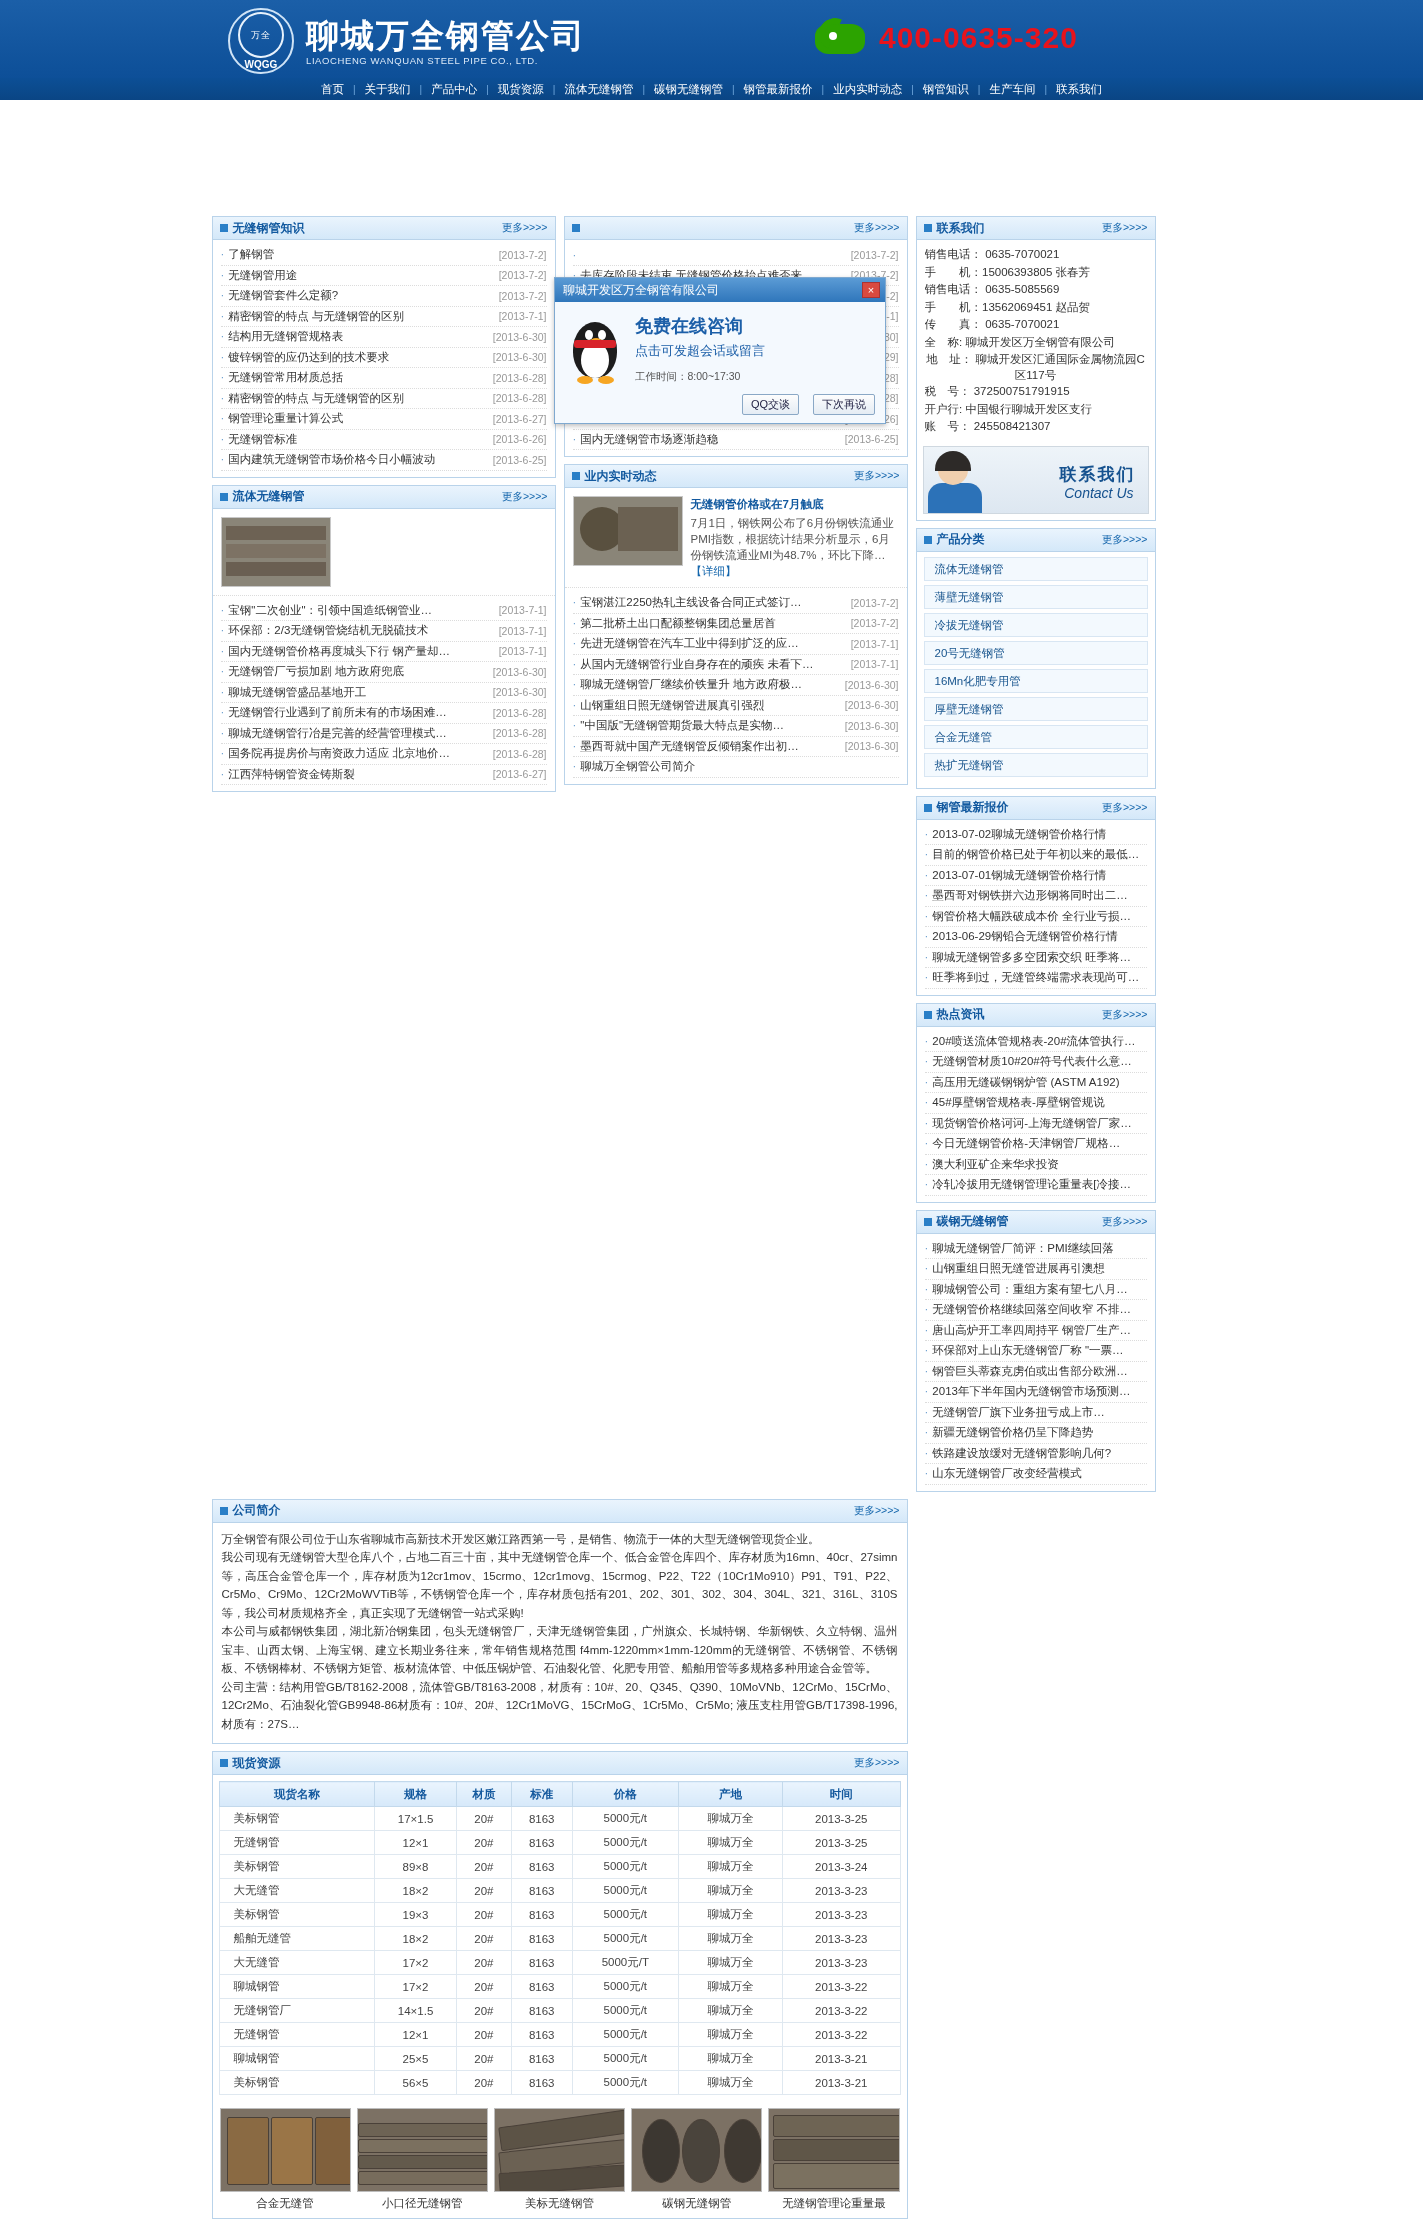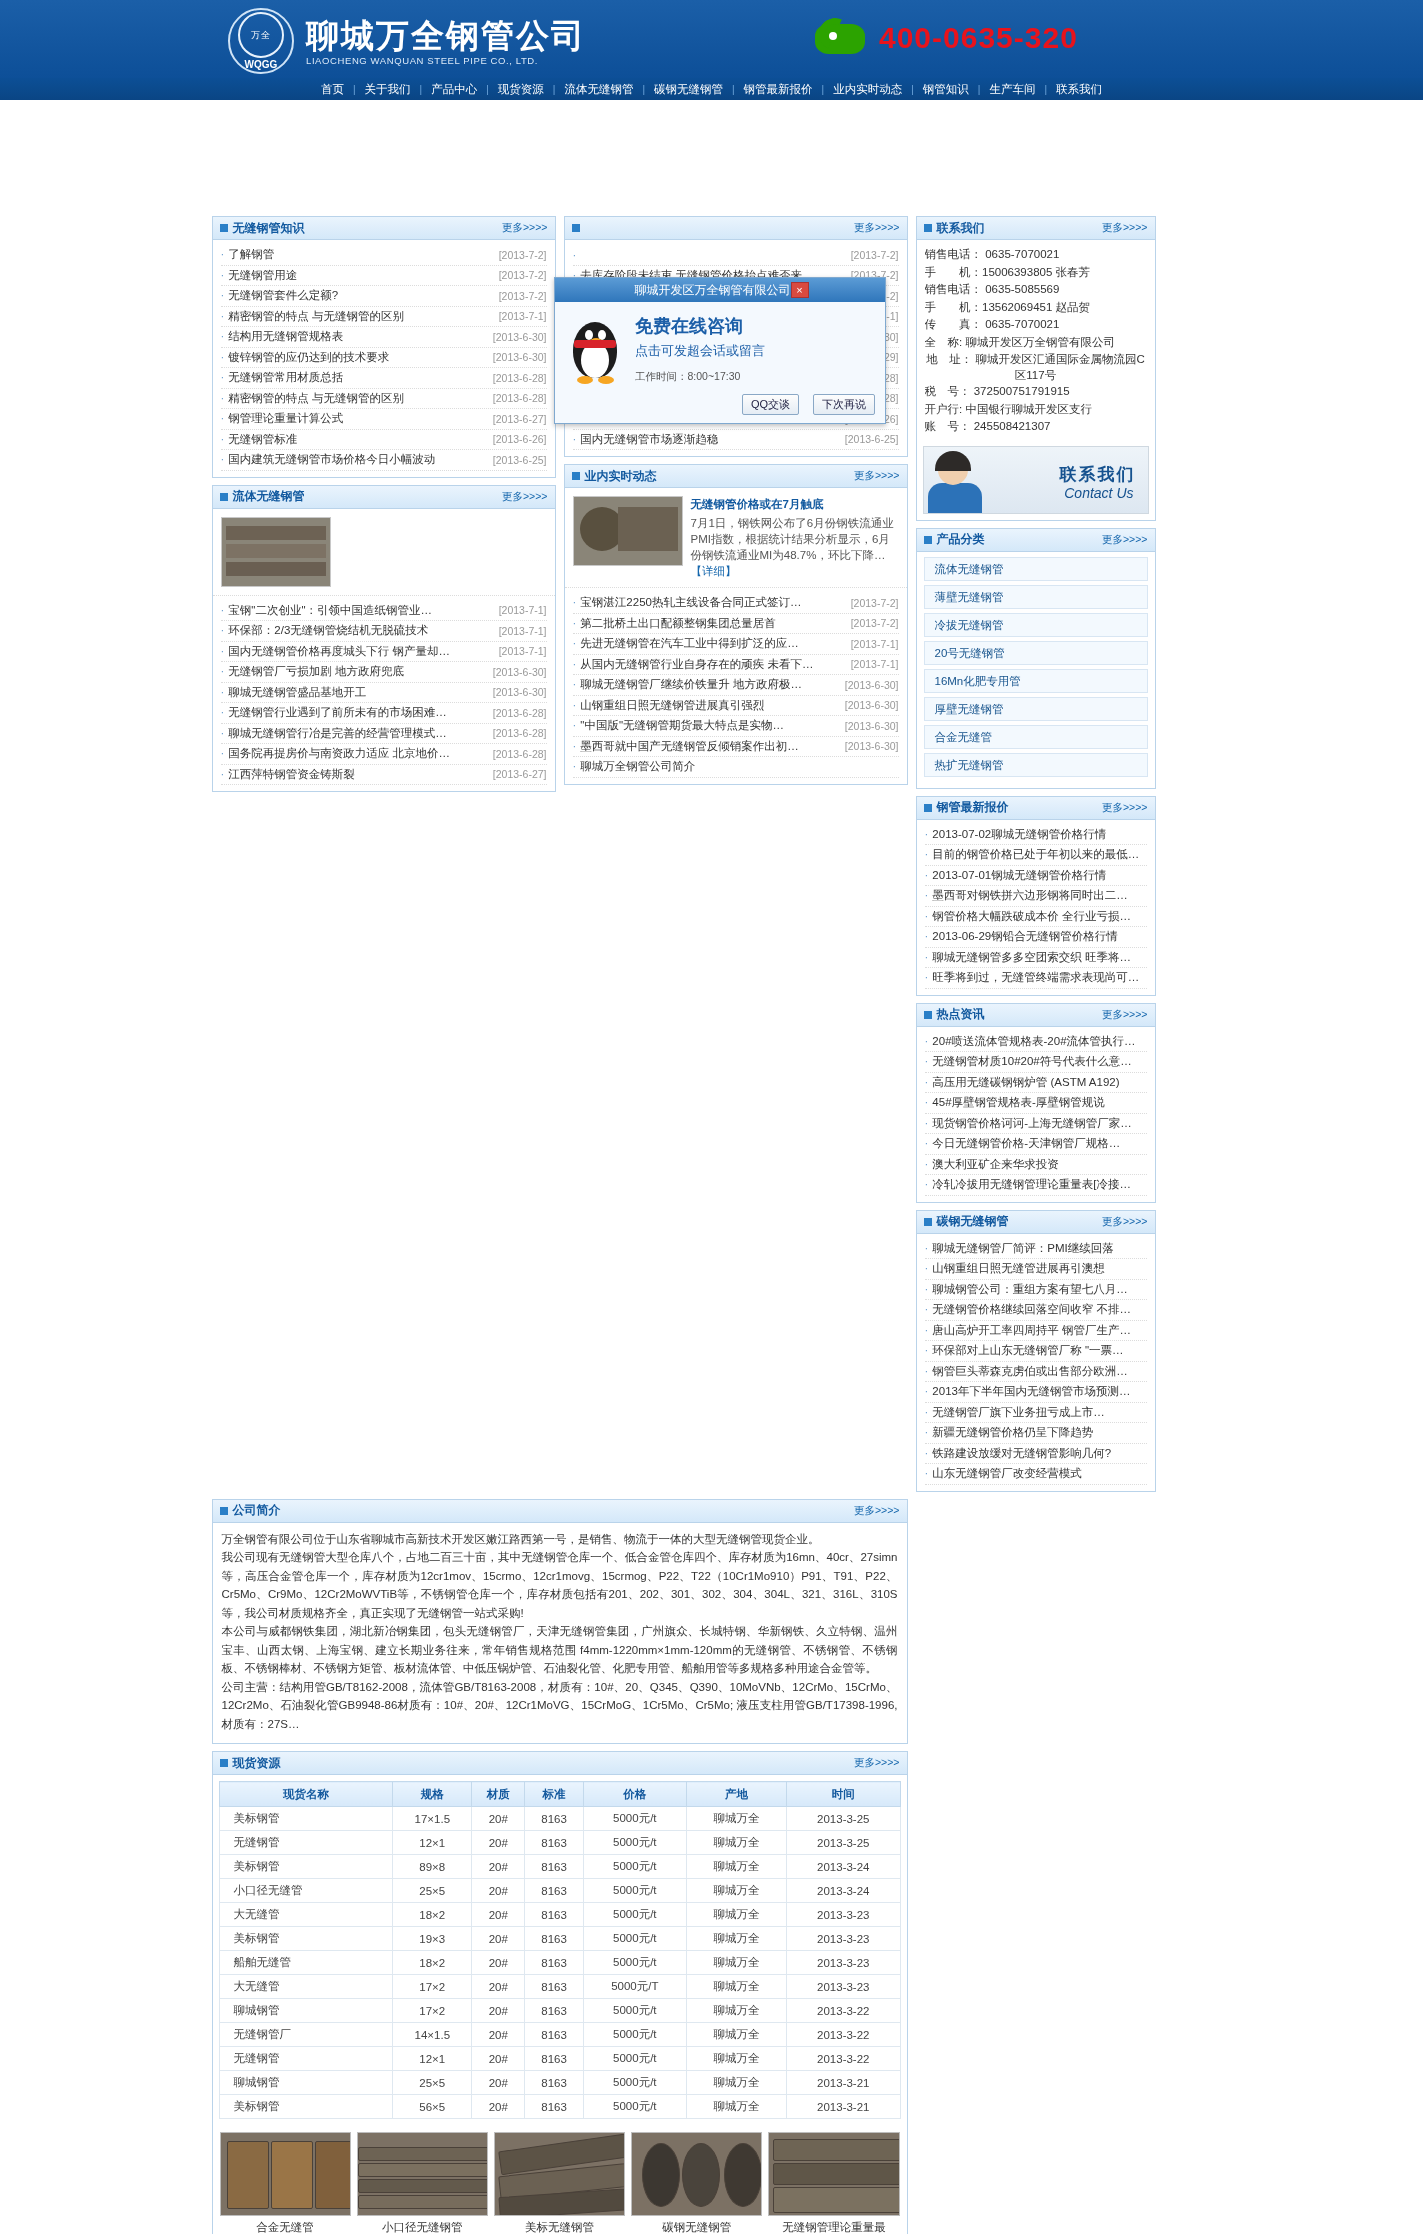--- a/index.html
+++ b/index.html
@@ -72,21 +72,21 @@
   table.stock td{border:1px solid #dfe8f0;height:21px;text-align:center;color:#444;}
   table.stock td.l{text-align:left;padding-left:14px;}
   
   .gal{display:flex;padding:7px;gap:6px;}
   .gal .cell{width:188px;}
   .gal .ph{height:82px;border:1px solid #bdbdbd;overflow:hidden;position:relative;background:#7c7164;}
   .gal .cap{text-align:center;font-size:11.5px;color:#333;padding-top:4px;}
   .pipe{position:absolute;background:#5e5347;border:1px solid #4a4139;border-radius:2px;}
   
   .qq{position:absolute;left:554px;top:277px;width:330px;border:1px solid #7fa9d0;background:#f4f9fe;box-shadow:0 2px 5px rgba(0,0,0,.25);z-index:50;}
-  .qq .bar{height:24px;background:linear-gradient(#5b9bd5,#2f76bb);display:flex;align-items:center;justify-content:center;padding:0 5px 0 8px;}
+  .qq .bar{height:24px;background:linear-gradient(#5b9bd5,#2f76bb);display:flex;align-items:center;justify-content:space-between;padding:0 5px 0 8px;}
   .qq .bar .t{color:#fff;font-size:12px;}
   .qq .bar .x{width:16px;height:14px;background:#d94a3f;color:#fff;font-size:11px;line-height:14px;text-align:center;border:1px solid #a33;}
   .qq .inner{display:flex;padding:10px 0 4px 10px;}
   .qq .peng{width:62px;height:76px;position:relative;}
   .qq .peng .bd{position:absolute;left:8px;top:10px;width:44px;height:56px;background:#1d1d1d;border-radius:50% 50% 46% 46%;}
   .qq .peng .belly{position:absolute;left:16px;top:30px;width:28px;height:36px;background:#fff;border-radius:50%;}
   .qq .peng .beak{position:absolute;left:25px;top:26px;width:12px;height:8px;background:#f6a623;border-radius:50%;}
   .qq .peng .eyeL{position:absolute;left:20px;top:18px;width:8px;height:10px;background:#fff;border-radius:50%;}
   .qq .peng .eyeR{position:absolute;left:33px;top:18px;width:8px;height:10px;background:#fff;border-radius:50%;}
   .qq .peng .scarf{position:absolute;left:9px;top:28px;width:42px;height:8px;background:#d8232a;border-radius:3px;}
@@ -664,29 +664,20 @@
                   <tr>
                     <td class="l">美标钢管</td>
                     <td>89×8</td>
                     <td>20#</td>
                     <td>8163</td>
                     <td>5000元/t</td>
                     <td>聊城万全</td>
                     <td>2013-3-24</td>
                   </tr>
                   <tr>
-                    <td class="l">小口径无缝管</td>
-                    <td>25×5</td>
-                    <td>20#</td>
-                    <td>8163</td>
-                    <td>5000元/t</td>
-                    <td>聊城万全</td>
-                    <td>2013-3-24</td>
-                  </tr>
-                  <tr>
                     <td class="l">大无缝管</td>
                     <td>18×2</td>
                     <td>20#</td>
                     <td>8163</td>
                     <td>5000元/t</td>
                     <td>聊城万全</td>
                     <td>2013-3-23</td>
                   </tr>
                   <tr>
                     <td class="l">美标钢管</td>

